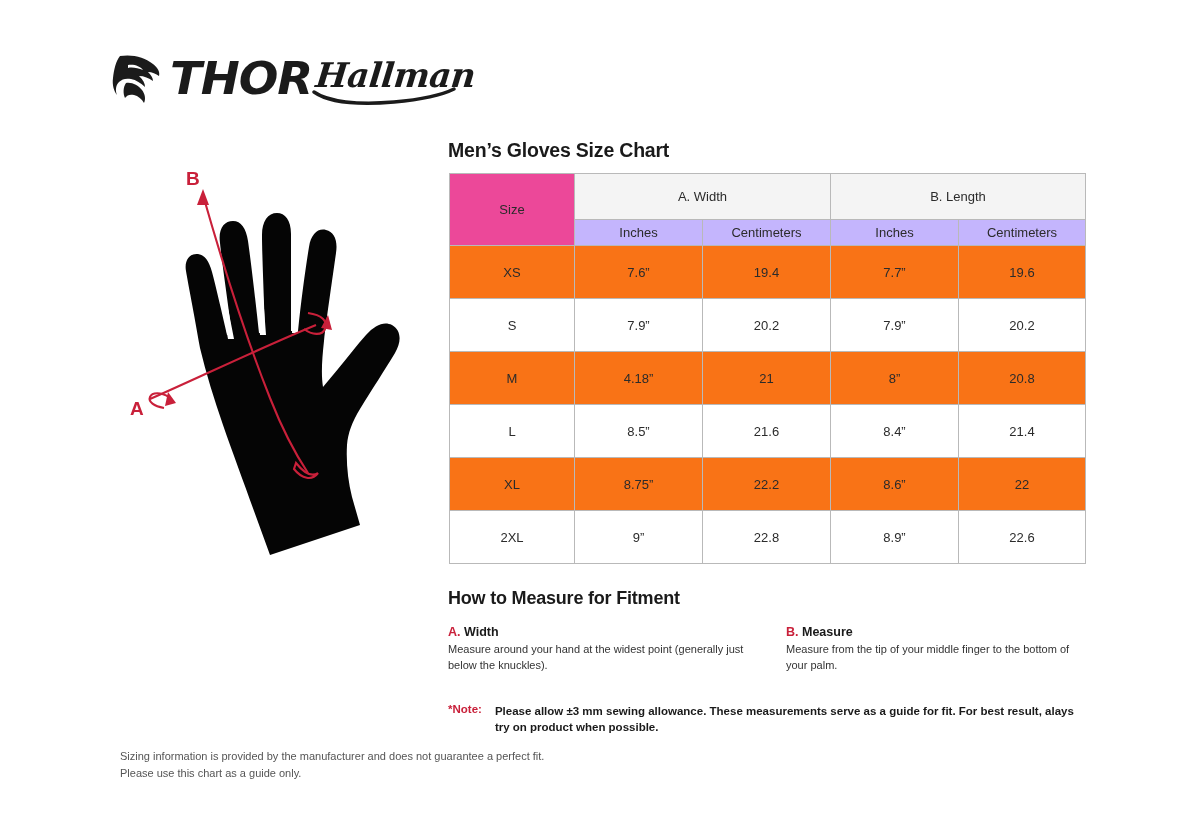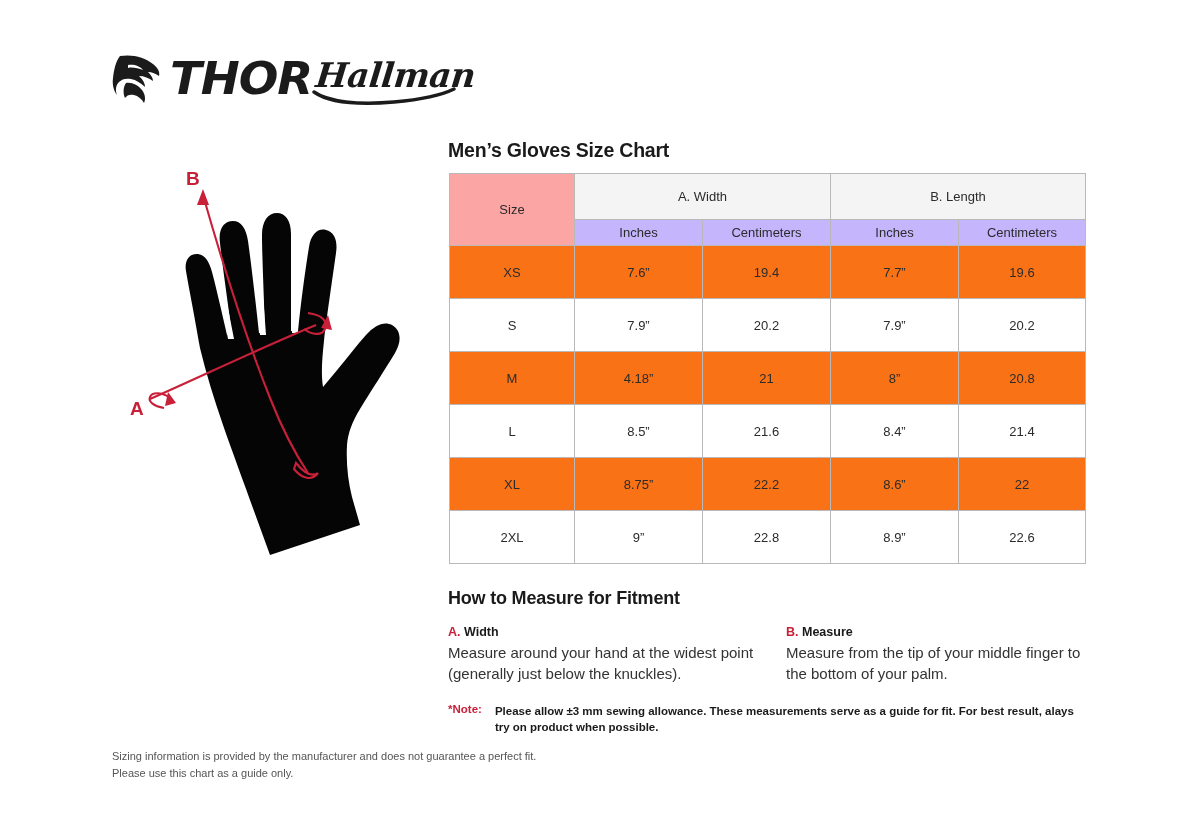--- a/index.html
+++ b/index.html
@@ -110,21 +110,21 @@
     font-weight: 400;
   }
   th.group-head {
     background: #f4f4f4;
     font-size: 13.5px;
     font-weight: 700;
     color: #1a1a1a;
     height: 43px;
   }
   th.size-head {
-    background: #fca5a5;
+    background: #ec4899;
     font-size: 13.5px;
     font-weight: 700;
     color: #1a1a1a;
   }
   th.unit-head {
     background: #c4b5fd;
     color: #ffffff;
     font-size: 11.5px;
     font-weight: 700;
     height: 23px;
@@ -166,21 +166,21 @@
   .measure-label {
     font-size: 12.5px;
     font-weight: 700;
     color: #1a1a1a;
     margin-bottom: 3px;
   }
   .measure-label .key {
     color: #c9203a;
   }
   .measure-body {
-    font-size: 15px;
+    font-size: 11px;
     line-height: 1.42;
     color: #333333;
   }
 
   
   #note-row {
     position: absolute;
     left: 448px;
     top: 703px;
     width: 640px;
@@ -197,21 +197,21 @@
   #note-text {
     font-size: 11.5px;
     font-weight: 700;
     line-height: 1.42;
     color: #1a1a1a;
   }
 
   
   #footer {
     position: absolute;
-    left: 112px;
+    left: 120px;
     top: 748px;
     font-size: 11px;
     line-height: 1.55;
     color: #555555;
   }
 </style>
 </head>
 <body>
 
 <div id="logo-bar">

